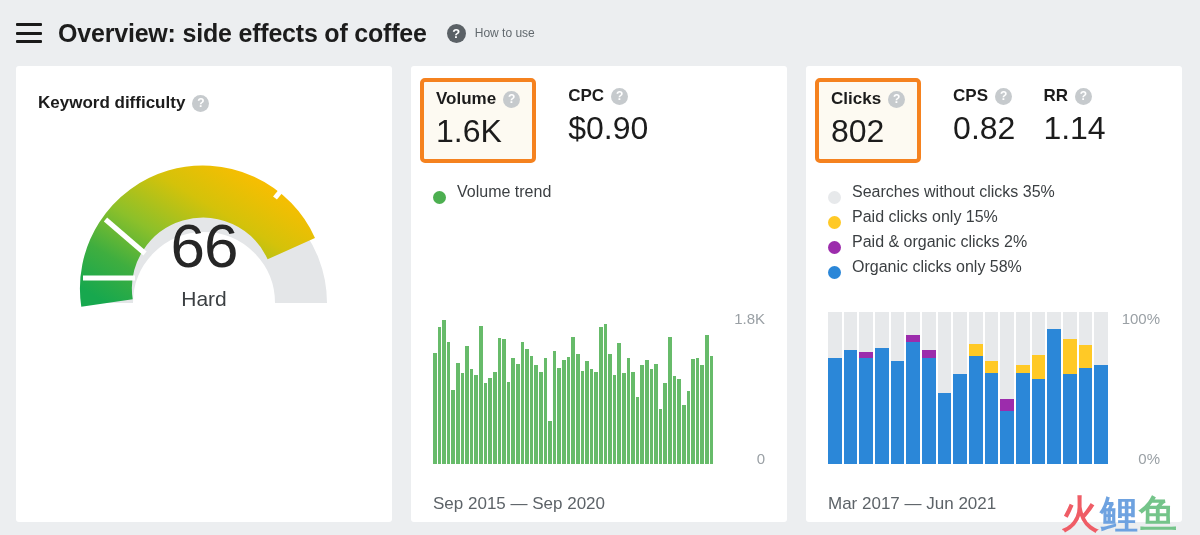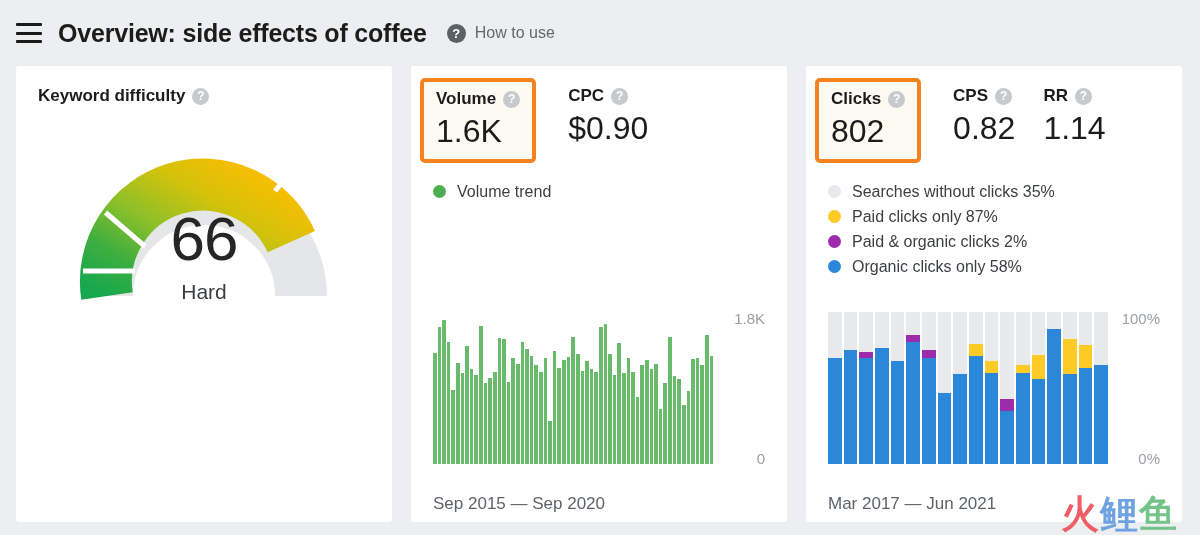--- a/index.html
+++ b/index.html
@@ -64,21 +64,21 @@
     background: #5b6166;
     color: #ffffff;
     font-size: 13px;
     font-weight: bold;
     line-height: 19px;
     text-align: center;
     display: inline-block;
     flex: none;
   }
   .howto-label {
-    font-size: 16px;
+    font-size: 12px;
     color: #62696e;
     margin-left: 9px;
     white-space: nowrap;
   }
 
   .serp-pill {
     margin-left: 22px;
     background: #ffffff;
     border-radius: 20px;
     height: 37px;
@@ -103,21 +103,21 @@
     padding: 0 16px;
     gap: 19px;
     box-sizing: border-box;
   }
   .card {
     background: #ffffff;
     border-radius: 3px;
     box-sizing: border-box;
     position: relative;
   }
-  .card-kd   { width: 376px; height: 456px; padding: 20px 22px; }
+  .card-kd   { width: 376px; height: 456px; padding: 27px 22px; }
   .card-vol  { width: 376px; height: 456px; padding: 20px 22px; }
   .card-clk  { width: 376px; height: 456px; padding: 20px 22px; }
 
   .card-title {
     font-size: 17px;
     font-weight: bold;
     color: #1c1c1c;
     display: flex;
     align-items: center;
   }
@@ -211,21 +211,21 @@
 
   .gap-vol-cpc { width: 32px; }
   .gap-cps-rr  { width: 28px; }
 
   
   .legend {
     margin-top: 16px;
   }
   .legend-item {
     display: flex;
-    align-items: center;
+    align-items: flex-end;
     font-size: 16px;
     color: #3b3f42;
     line-height: 25px;
   }
   .dot {
     width: 13px;
     height: 13px;
     border-radius: 50%;
     margin-right: 11px;
     flex: none;
@@ -490,21 +490,21 @@
       </div>
     </div>
 
     <div class="legend" id="clicks-legend">
         <div class="legend-item">
           <span class="dot" style="background: rgb(231, 233, 235);"></span>
           <span>Searches without clicks 35%</span>
         </div>
         <div class="legend-item">
           <span class="dot" style="background: rgb(255, 201, 38);"></span>
-          <span>Paid clicks only 87%</span>
+          <span>Paid clicks only 15%</span>
         </div>
         <div class="legend-item">
           <span class="dot" style="background: rgb(156, 44, 172);"></span>
           <span>Paid &amp; organic clicks 2%</span>
         </div>
         <div class="legend-item">
           <span class="dot" style="background: rgb(43, 135, 216);"></span>
           <span>Organic clicks only 58%</span>
         </div>
       </div>

